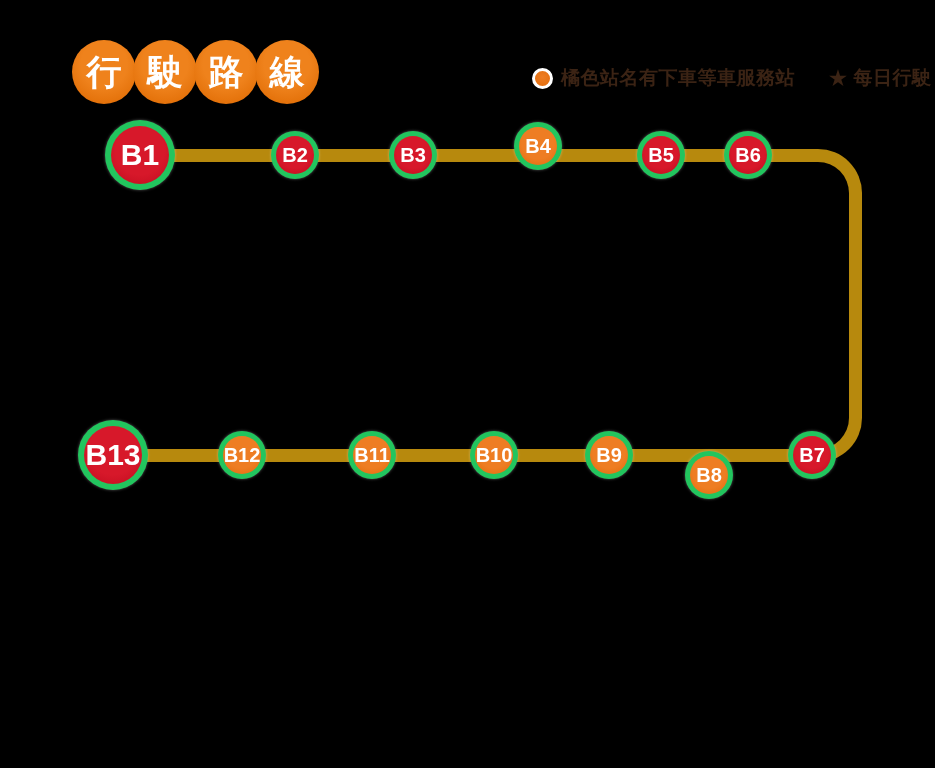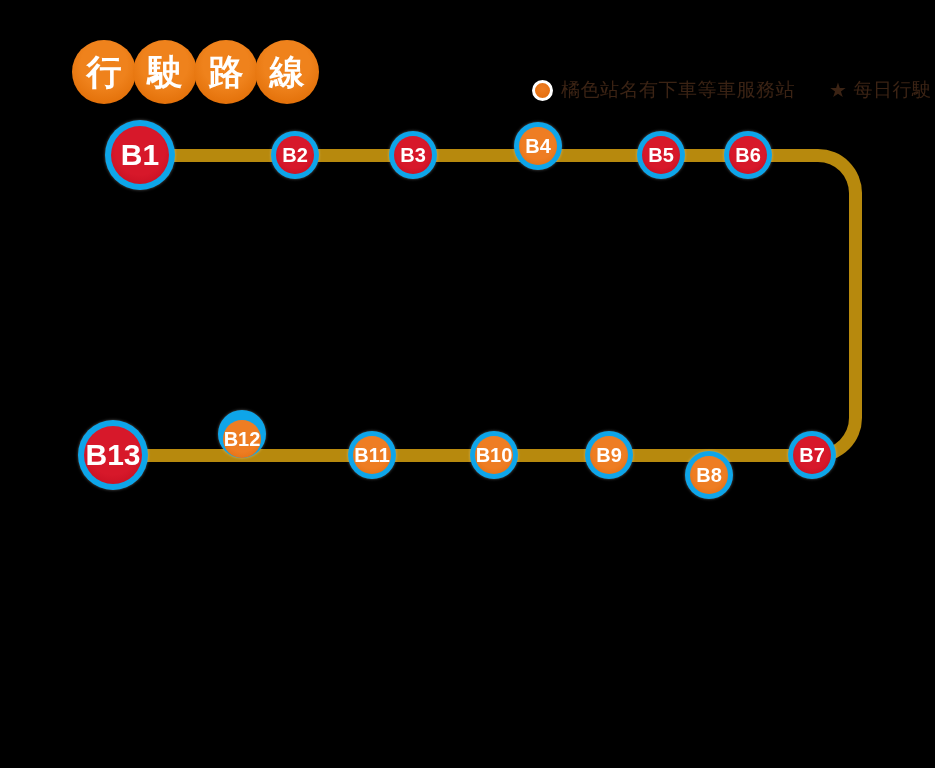--- a/index.html
+++ b/index.html
@@ -23,24 +23,24 @@
     background: radial-gradient(circle at 50% 38%, var(--title-orange) 45%, var(--title-orange-dark) 88%);
     display: flex; align-items: center; justify-content: center;
   }
   .title-circle span {
     color: #ffffff; font-size: 35px; font-weight: bold;
     line-height: 1; transform: translateY(-1px);
   }
 
   
   .legend {
-    position: absolute; left: 532px; top: 77px;
+    position: absolute; left: 532px; top: 65px;
     display: flex; align-items: center;
     color: var(--legend-text);
-    font-weight: normal; font-size: 19px;
+    font-weight: bold; font-size: 19px;
     letter-spacing: 0.5px;
     white-space: nowrap;
   }
   .legend-dot {
     width: 15px; height: 15px; border-radius: 50%;
     background: radial-gradient(circle at 50% 40%, var(--station-orange), var(--station-orange-dark));
     border: 3px solid #ffffff;
     margin-right: 8px;
     flex: 0 0 auto;
   }
@@ -58,21 +58,21 @@
     border-bottom: 13px solid var(--route-line);
     border-top-right-radius: 44px;
     border-bottom-right-radius: 44px;
   }
 
   
   .station {
     position: absolute;
     transform: translate(-50%, -50%);
     border-radius: 50%;
-    background: #0ea5e9;
+    background: #22c55e;
     display: flex; align-items: center; justify-content: center;
     box-shadow: 0 0 3px rgba(255,255,255,0.35);
   }
   .station .disc {
     border-radius: 50%;
     display: flex; align-items: center; justify-content: center;
     color: #ffffff; font-weight: bold; line-height: 1;
   }
   .station.regular { width: 48px; height: 48px; }
   .station.regular .disc { width: 38px; height: 38px; font-size: 20px; }
@@ -142,21 +142,21 @@
       </div>
       <div class="station regular orange" style="left: 609px; top: 455px;">
         <div class="disc">B9</div>
       </div>
       <div class="station regular orange" style="left: 494px; top: 455px;">
         <div class="disc">B10</div>
       </div>
       <div class="station regular orange" style="left: 372px; top: 455px;">
         <div class="disc">B11</div>
       </div>
-      <div class="station regular orange" style="left: 242px; top: 434px; align-items: flex-end;">
+      <div class="station regular orange" style="left: 242px; top: 455px;">
         <div class="disc">B12</div>
       </div>
       <div class="station large red" style="left: 113px; top: 455px;">
         <div class="disc">B13</div>
       </div>
     </div>
 
 </div>
 
 </body></html>

